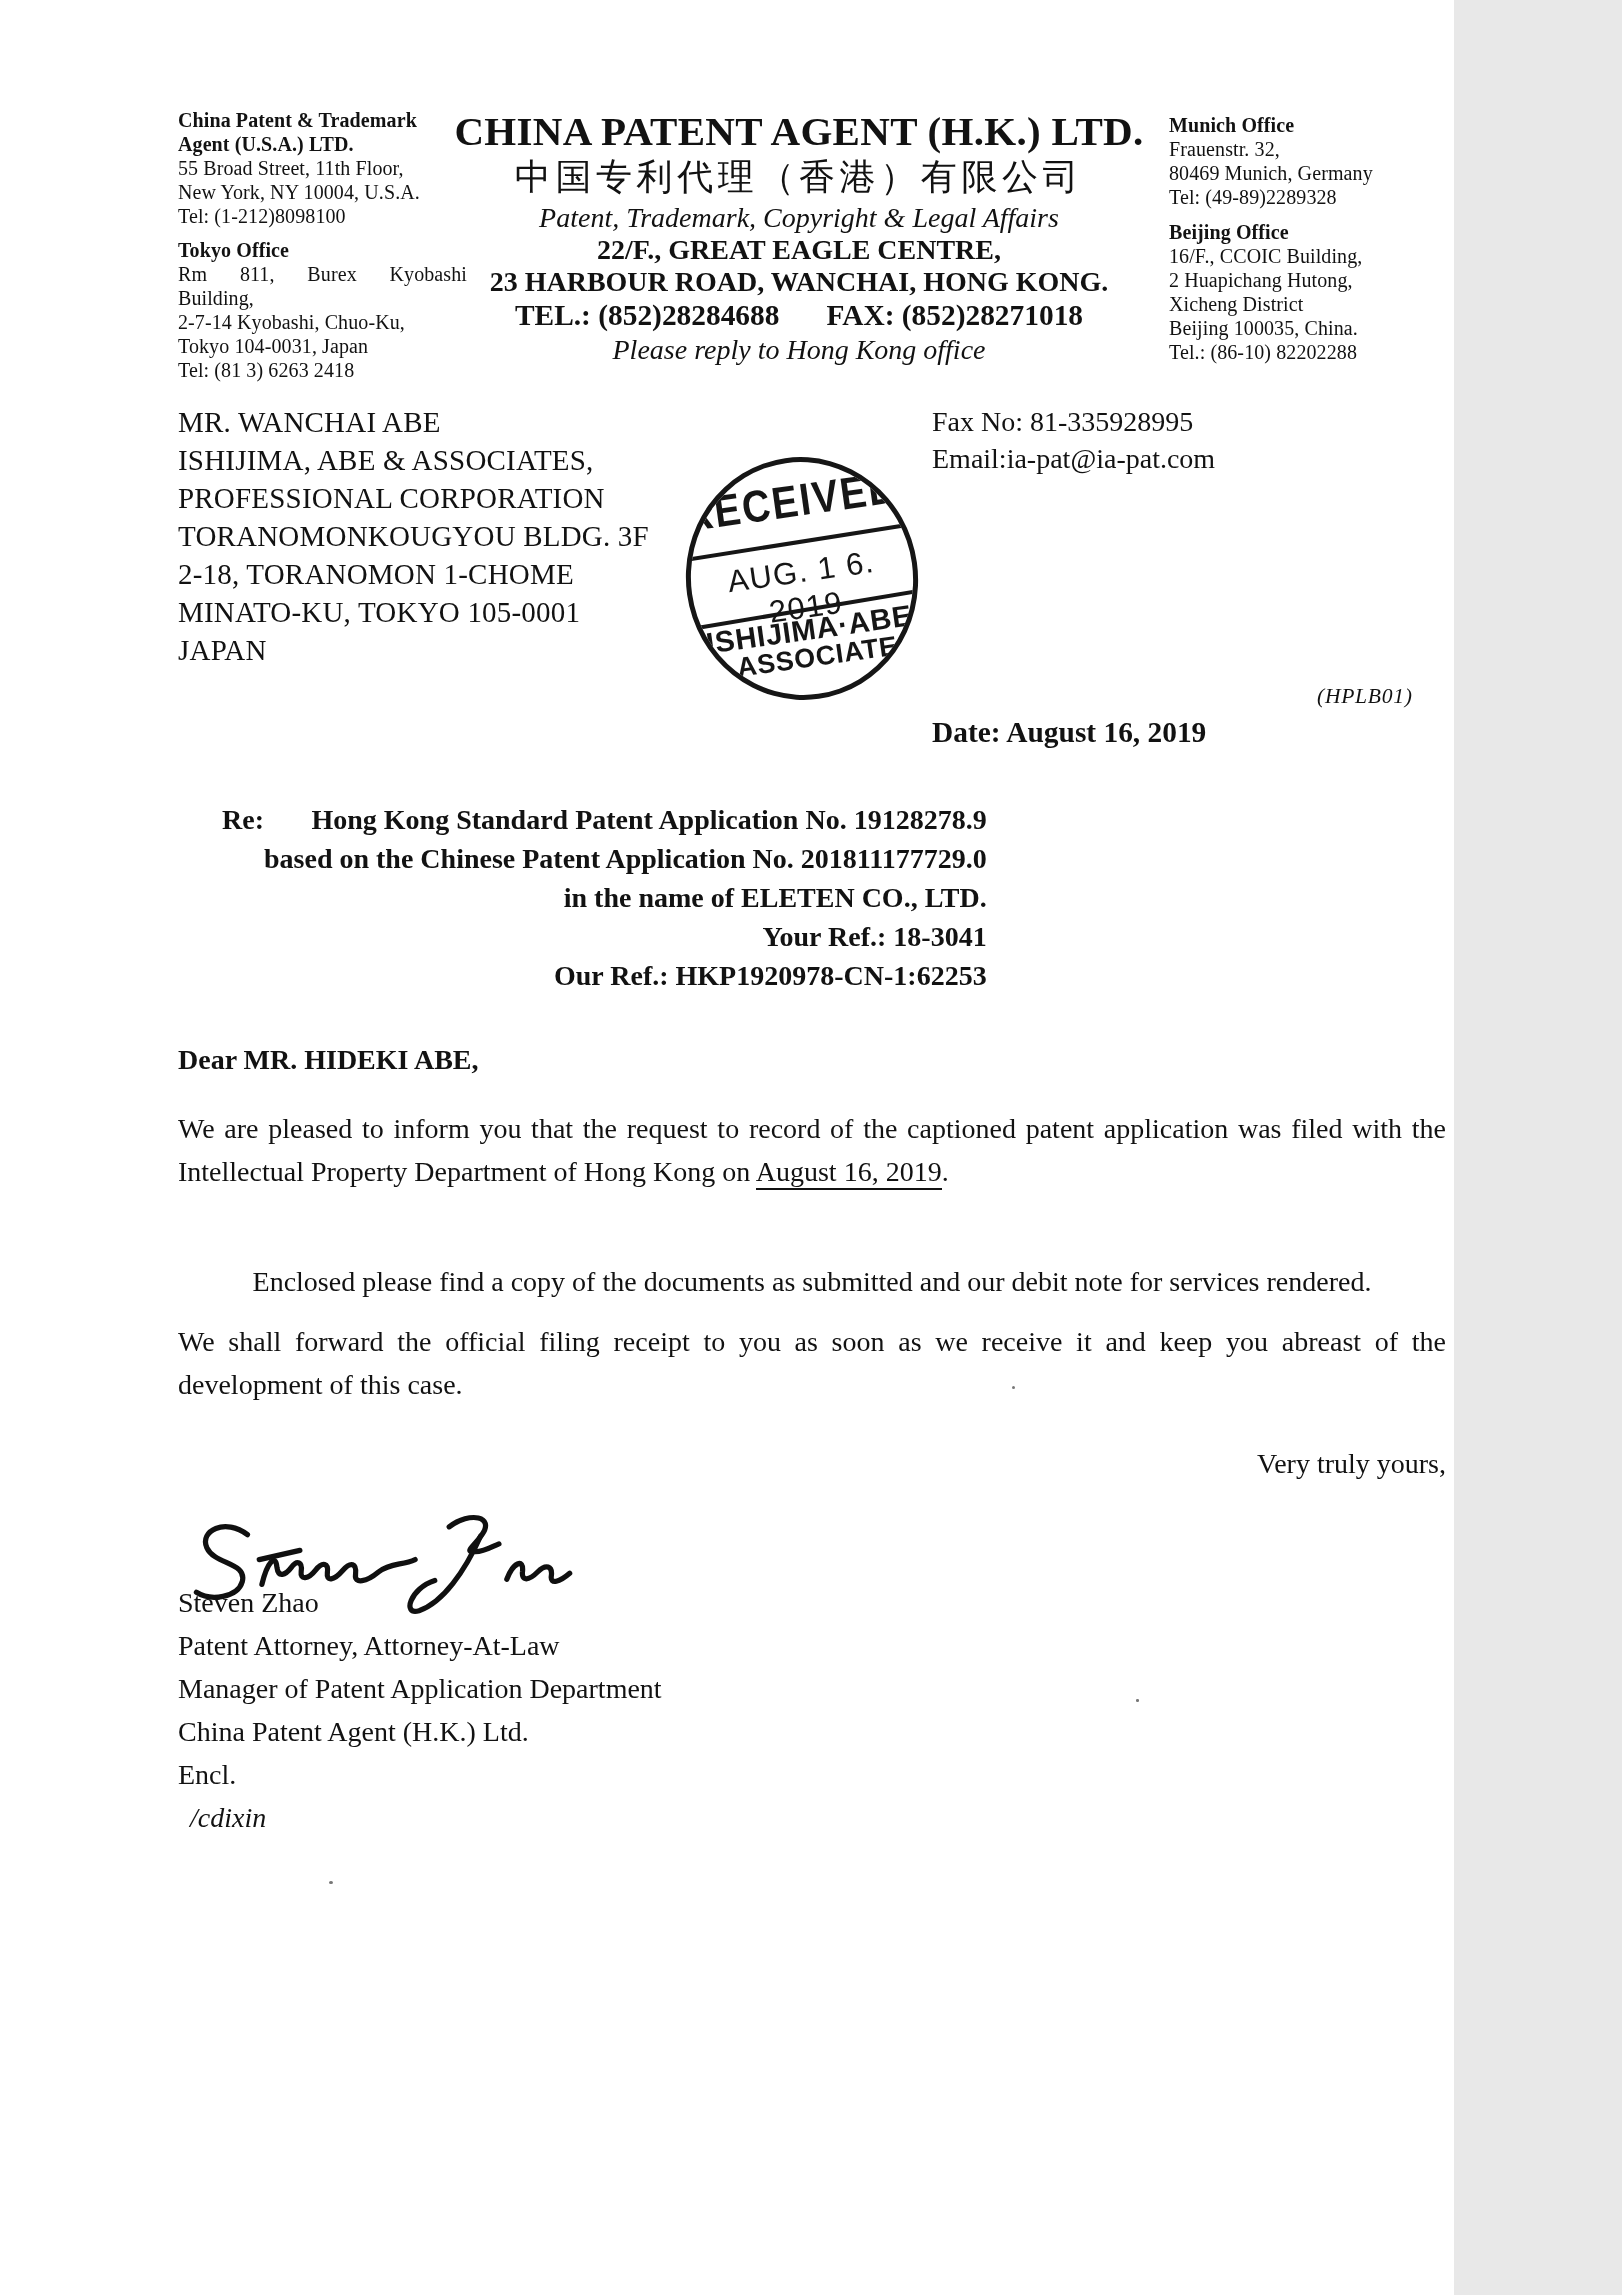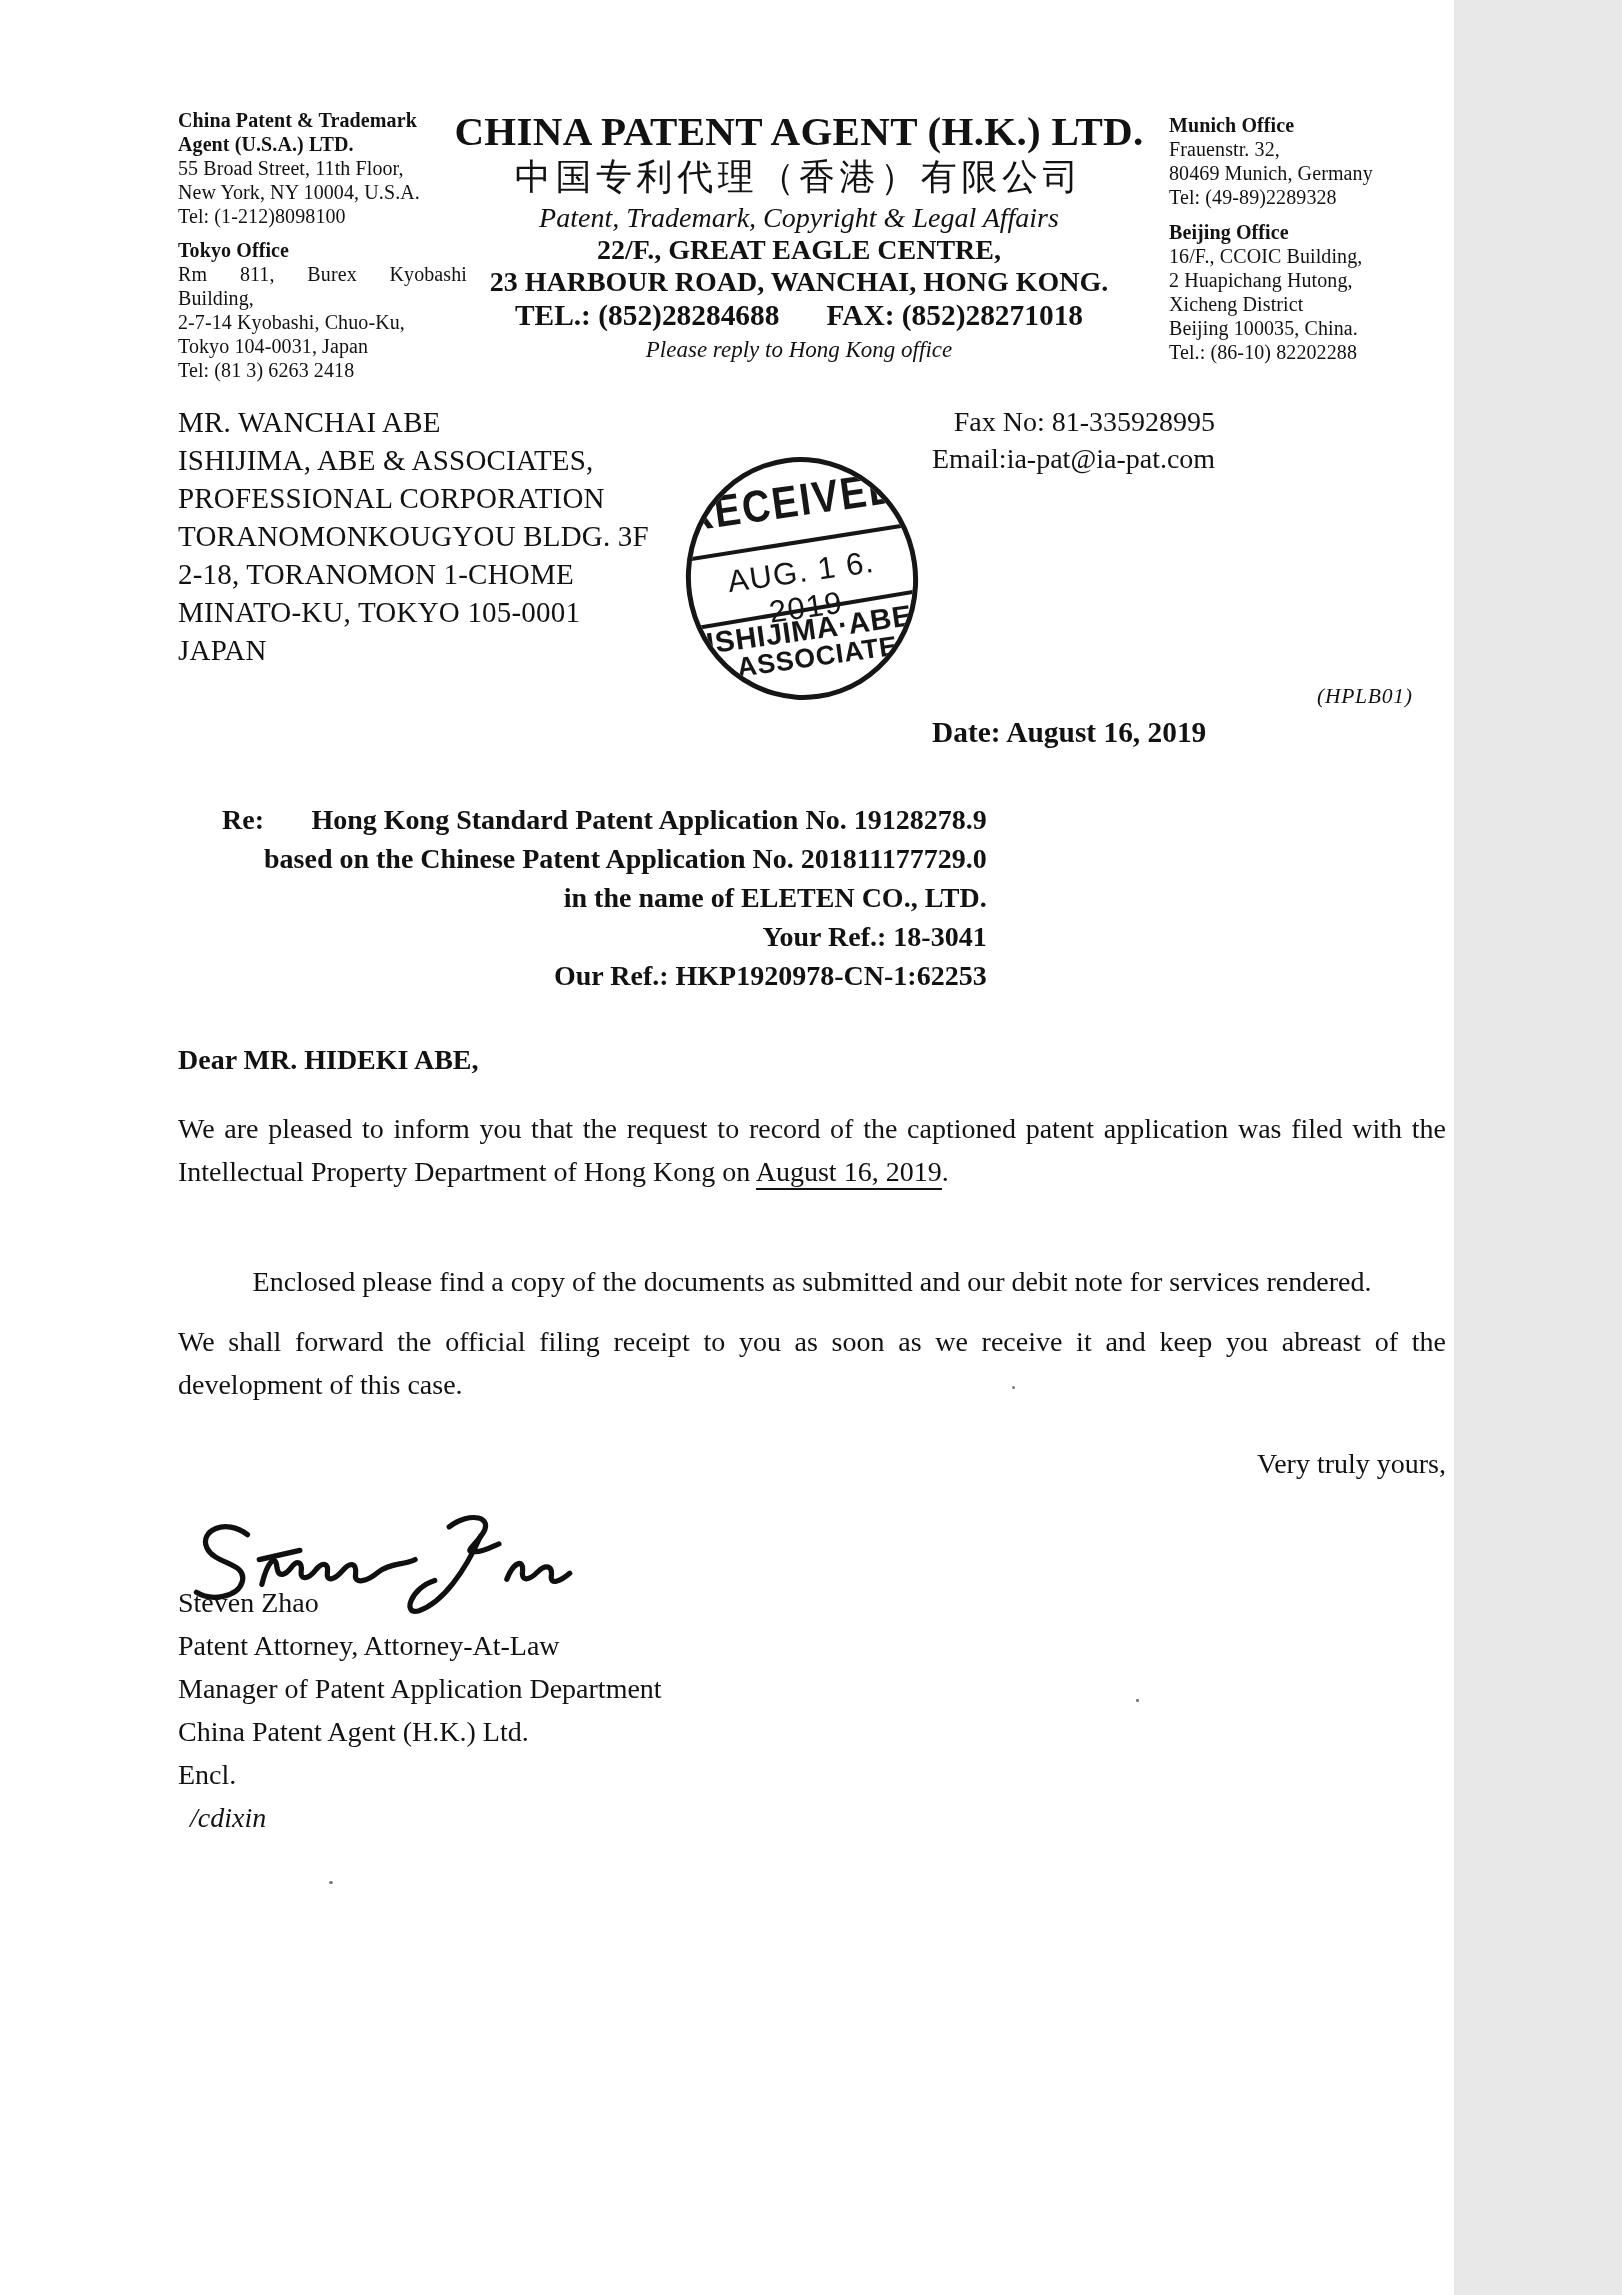--- a/index.html
+++ b/index.html
@@ -21,25 +21,25 @@
   .just-440 { width: 289px; text-align: justify; text-align-last: justify; }
 
   
   .center-head { left: 452px; top: 110px; width: 694px; text-align: center; }
   .company-en { font-size: 41px; font-weight: 700; line-height: 43px; letter-spacing: 0.3px; }
   .company-cn { font-size: 36px; line-height: 48px; letter-spacing: 4.6px; font-family: "Liberation Serif", serif; }
   .tagline { font-size: 28px; font-style: italic; line-height: 33px; }
   .head-addr { font-size: 28px; font-weight: 700; line-height: 32px; }
   .head-tel { font-size: 29.4px; font-weight: 700; line-height: 35px; }
   .head-tel .gap { display: inline-block; width: 47px; }
-  .reply-note { font-size: 23px; font-style: italic; line-height: 34px; }
+  .reply-note { font-size: 28px; font-style: italic; line-height: 34px; }
 
   
   .recipient { left: 178px; top: 403px; font-size: 29px; line-height: 38px; letter-spacing: 0.2px; }
-  .contact { left: 932px; top: 403px; font-size: 28px; line-height: 37px; text-align: right; }
+  .contact { left: 932px; top: 403px; font-size: 28px; line-height: 37px; }
 
   
   .stamp { left: 686px; top: 457px; width: 232px; height: 243px; transform: rotate(-8deg); }
   .stamp-circle {
     width: 100%; height: 100%;
     border: 5.9px solid #161616;
     border-radius: 50%;
     position: relative;
     overflow: hidden;
     font-family: "Liberation Sans", sans-serif;

